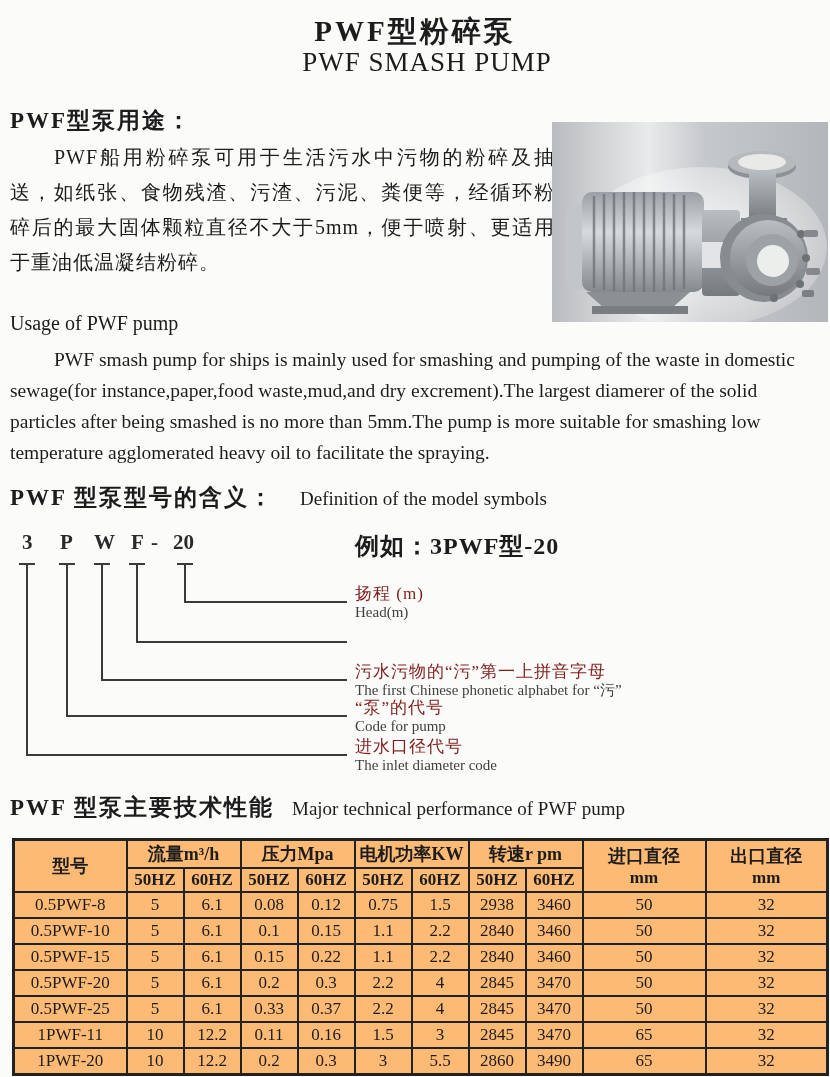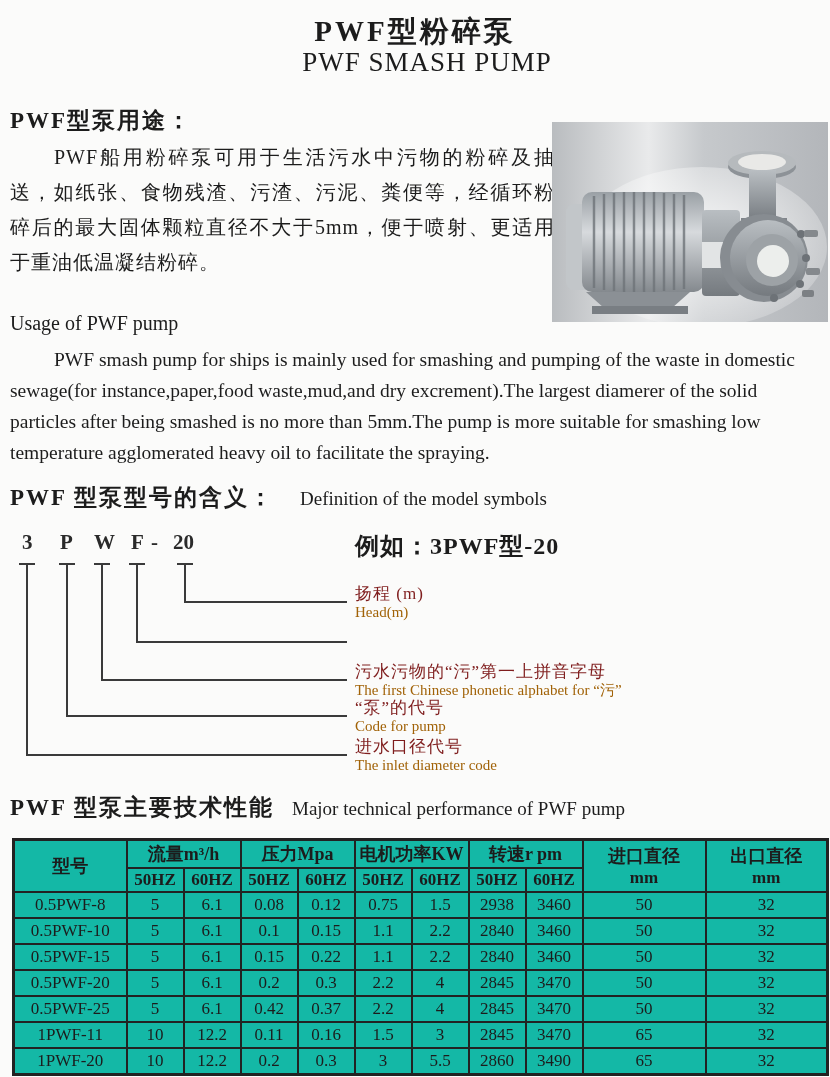--- a/index.html
+++ b/index.html
@@ -22,26 +22,26 @@
 
   .model-head { top:482px; left:10px; white-space:nowrap; }
   .model-head .en { font-size:19px; font-weight:normal; letter-spacing:0; margin-left:26px; }
 
   .diagram { top:528px; left:10px; width:810px; height:258px; }
   .diagram svg.lines { position:absolute; top:0; left:0; }
   .code-part { position:absolute; top:2px; font-size:21px; font-weight:bold; color:#2a2a2a; }
   .example { position:absolute; top:2px; left:345px; font-size:24px; font-weight:bold; letter-spacing:1px; }
   .dlabel { position:absolute; left:345px; line-height:1; }
   .dlabel .zh { font-size:17px; color:#7f1d1d; letter-spacing:1px; margin-bottom:3px; }
-  .dlabel .en { font-size:15px; color:#a16207; }
+  .dlabel .en { font-size:15px; color:#404040; }
 
   .perf-head { top:792px; left:10px; }
   .perf-head .en { font-size:19px; font-weight:normal; letter-spacing:0; margin-left:18px; }
 
-  table.perf { top:838px; left:12px; position:absolute; border-collapse:collapse; table-layout:fixed; background:#14b8a6; }
+  table.perf { top:838px; left:12px; position:absolute; border-collapse:collapse; table-layout:fixed; background:#fdba74; }
   table.perf, table.perf th, table.perf td { border:2px solid #222; }
   table.perf { border-width:3px; }
   table.perf th { font-size:18px; font-weight:bold; padding:1px 0; }
   table.perf td { font-size:17px; text-align:center; padding:2px 0; height:24px; }
   table.perf .sub th { font-size:17px; height:22px;margin-left:32px; }
   table.perf .grp th { height:26px; }
   .unit { display:block; font-size:17px; font-weight:bold; }
 </style>
 </head>
 <body>
@@ -256,21 +256,21 @@
         <td>4</td>
         <td>2845</td>
         <td>3470</td>
         <td>50</td>
         <td>32</td>
       </tr>
       <tr>
         <td>0.5PWF-25</td>
         <td>5</td>
         <td>6.1</td>
-        <td>0.42</td>
+        <td>0.33</td>
         <td>0.37</td>
         <td>2.2</td>
         <td>4</td>
         <td>2845</td>
         <td>3470</td>
         <td>50</td>
         <td>32</td>
       </tr>
       <tr>
         <td>1PWF-11</td>

